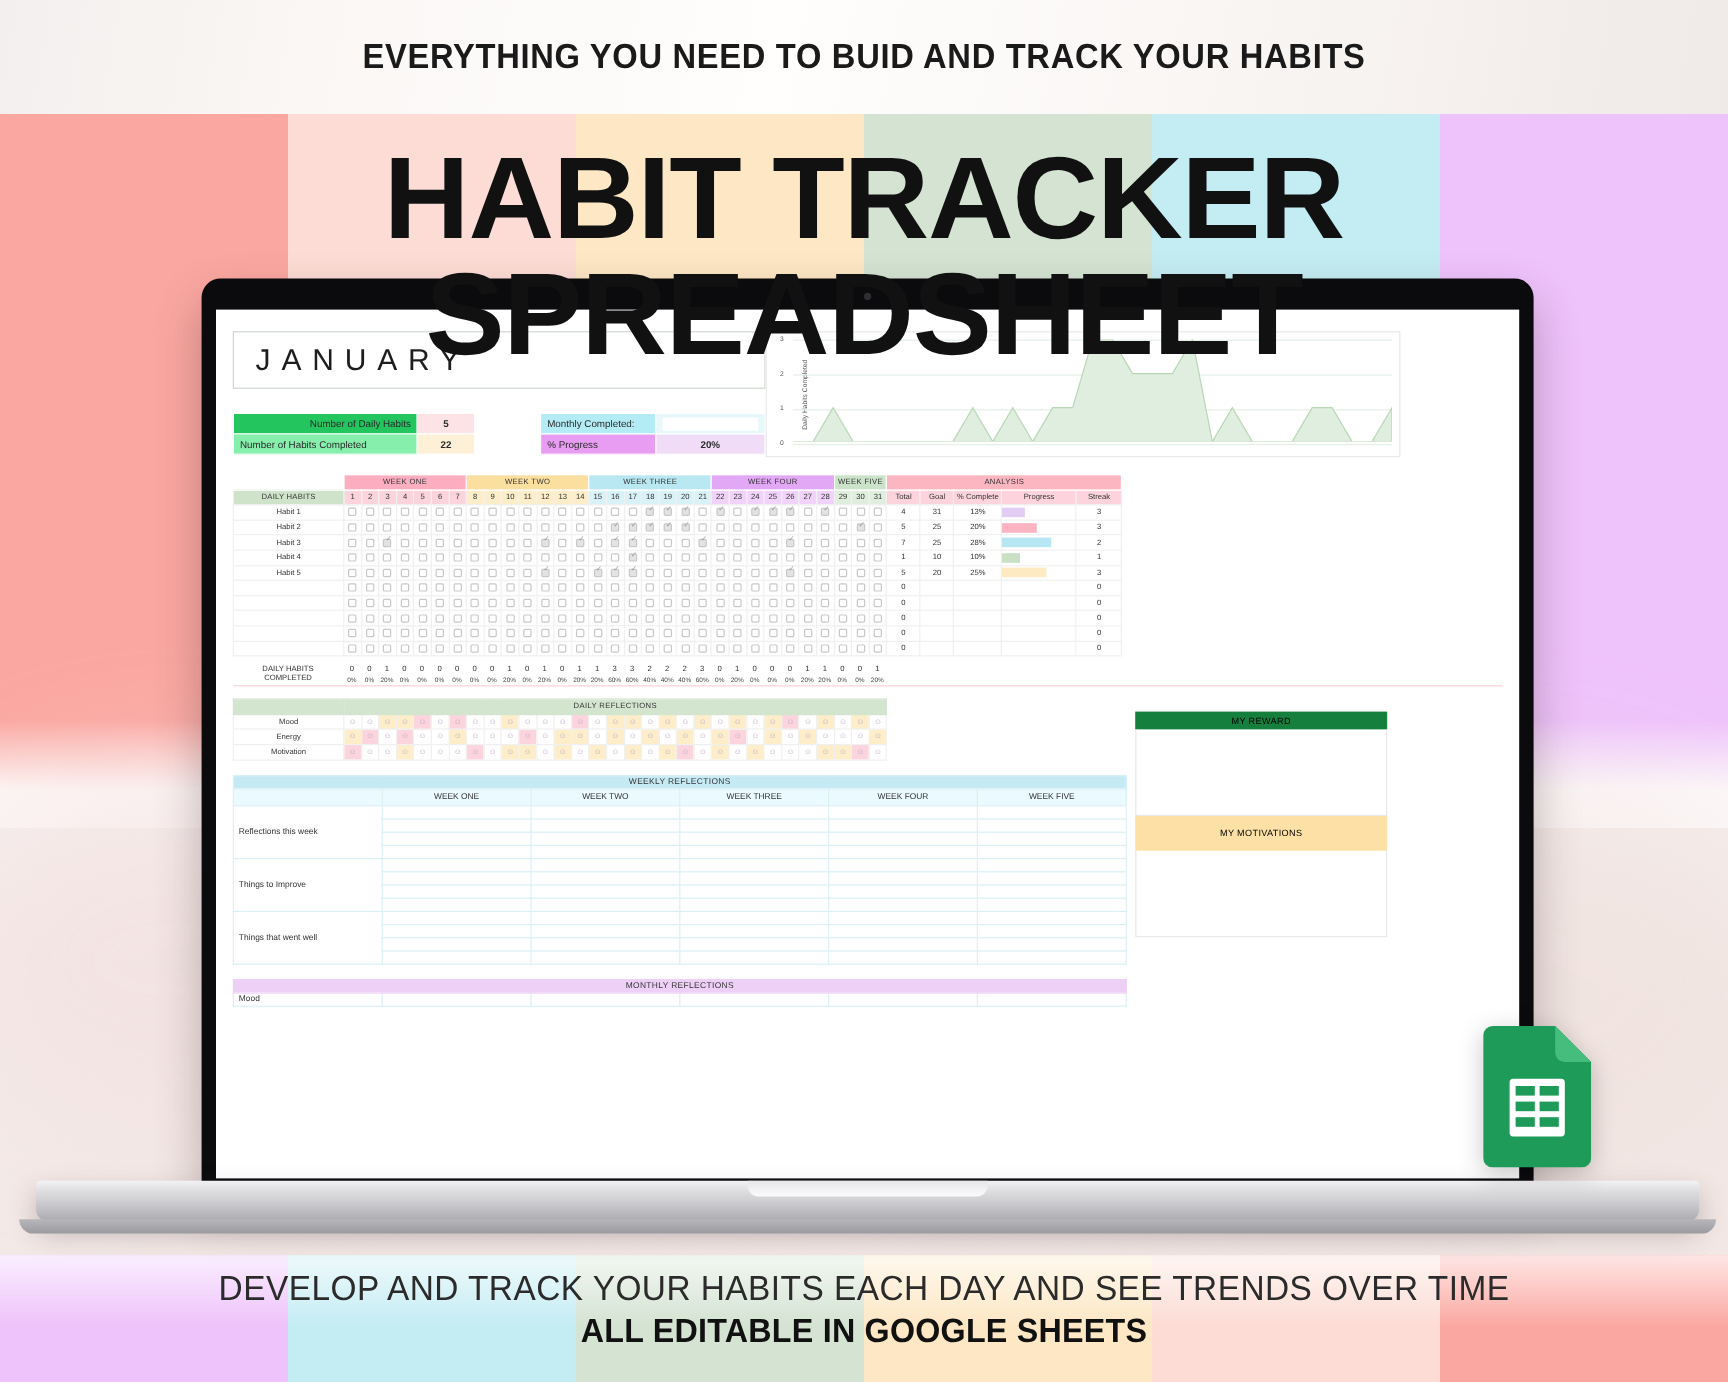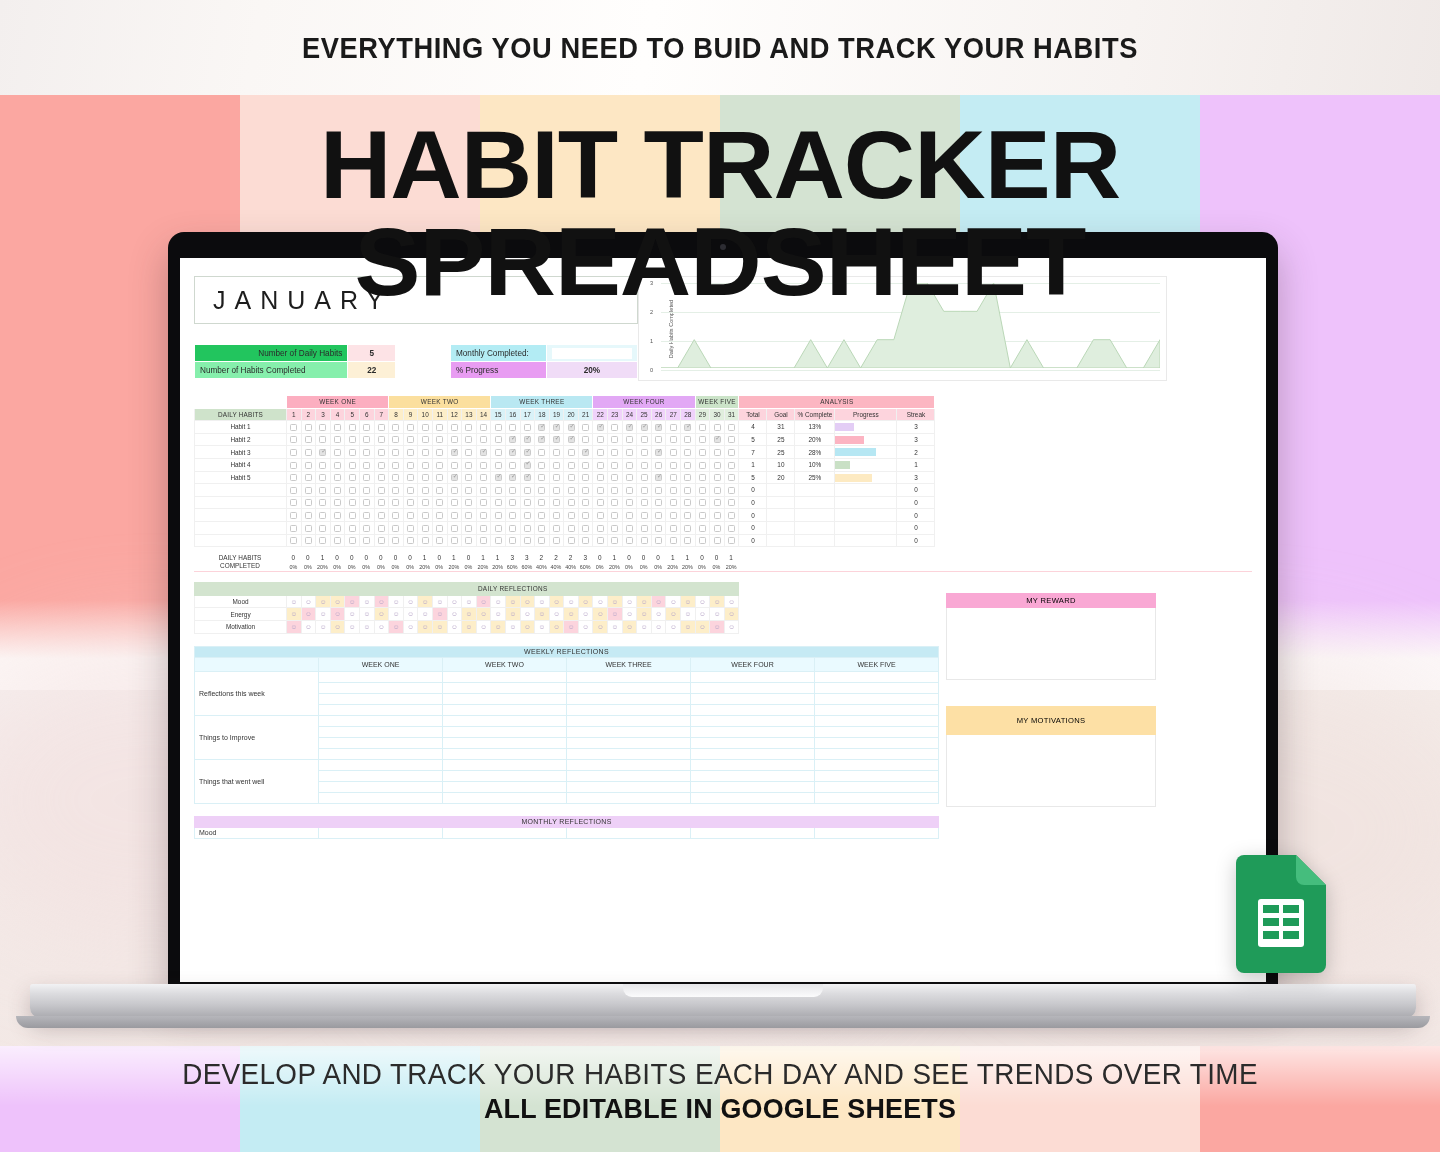--- a/index.html
+++ b/index.html
@@ -145,21 +145,21 @@
   .refl-green { background:#d3e4cf; }
   .refl-cyan { background:#c6eaf4; }
   .refl-purple { background:#eed0f7; }
   .emo { display:inline-block; width:10px; height:8px; line-height:8px; font-size:6.5px; color:#b9a7c9; }
 
   .wr-tbl { border-collapse:collapse; table-layout:fixed; width:745px; }
   .wr-tbl td { border:1px solid #daf0f6; font-size:7px; height:11px; color:#333; }
   .wr-tbl .wk-col { text-align:center; height:14px; background:#eafaff; }
   .wr-tbl .rlabel { width:96px; padding-left:4px; background:#fff; }
   .panel-hdr { text-align:center; font-size:7.6px; height:15px; line-height:15px; letter-spacing:.3px; }
-  .p-cyan { background:#f9a8d4; } .p-yel { background:#fde0a5; } .p-pink { background:#fcadc0; }
+  .p-cyan { background:#15803d; } .p-yel { background:#fde0a5; } .p-pink { background:#fcadc0; }
   .panel-body { background:#fff; border:1px solid #e8e8e8; border-top:none; }
   .ai-tbl { border-collapse:collapse; width:100%; }
   .ai-tbl td { border:1px solid #ececec; font-size:7px; height:12px; padding-left:4px; color:#333; }
 
   
   .gs-icon { position:absolute; left:1236px; top:855px; width:90px; height:118px; z-index:9;
     filter:drop-shadow(0 5px 10px rgba(0,0,0,.22)); }
 </style>
 </head>
 <body>
@@ -999,21 +999,21 @@
               </tr>
             </tbody>
           </table>
       </div>
 
       <div style="position:absolute; left:766px; top:335px; width:210px;">
         <div>
           <div class="panel-hdr p-cyan">MY REWARD</div>
           <div class="panel-body" style="height:72px"></div>
         </div>
-        <div style="margin-top:26px">
+        <div style="margin-top:0">
           <div class="panel-hdr p-yel" style="height:29px;line-height:29px">MY MOTIVATIONS</div>
           <div class="panel-body" style="height:72px"></div>
         </div>
       </div>
 
     </div>
   </div>
   <div class="base">
     <div class="notch"></div>
   </div>

